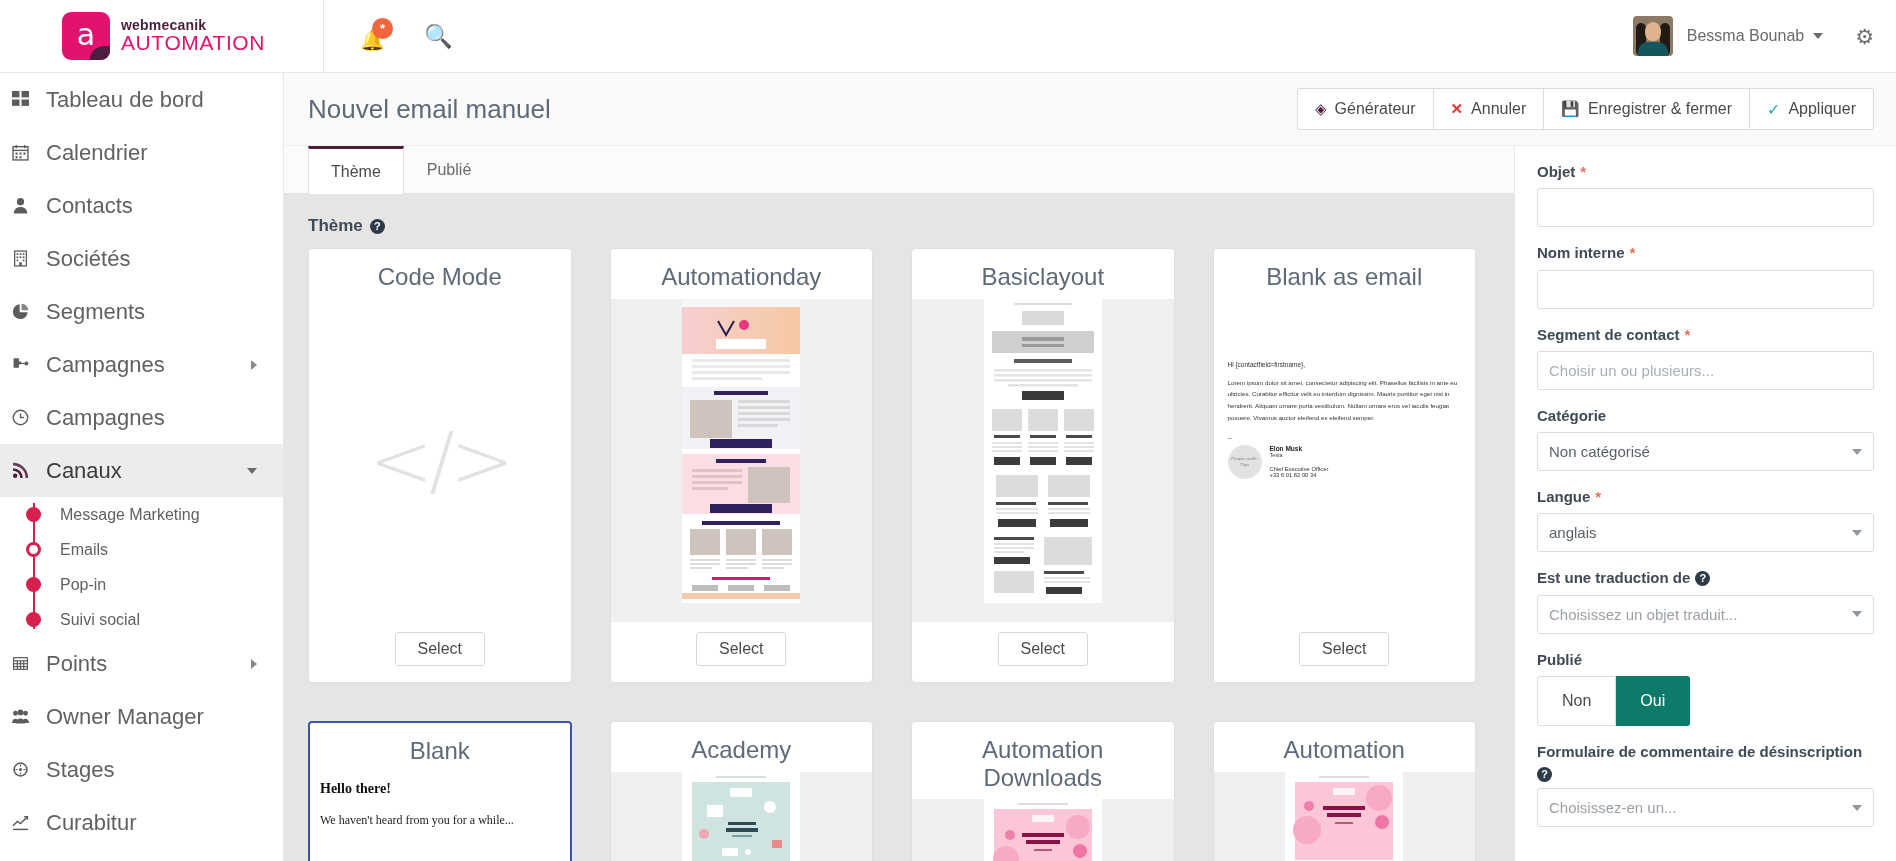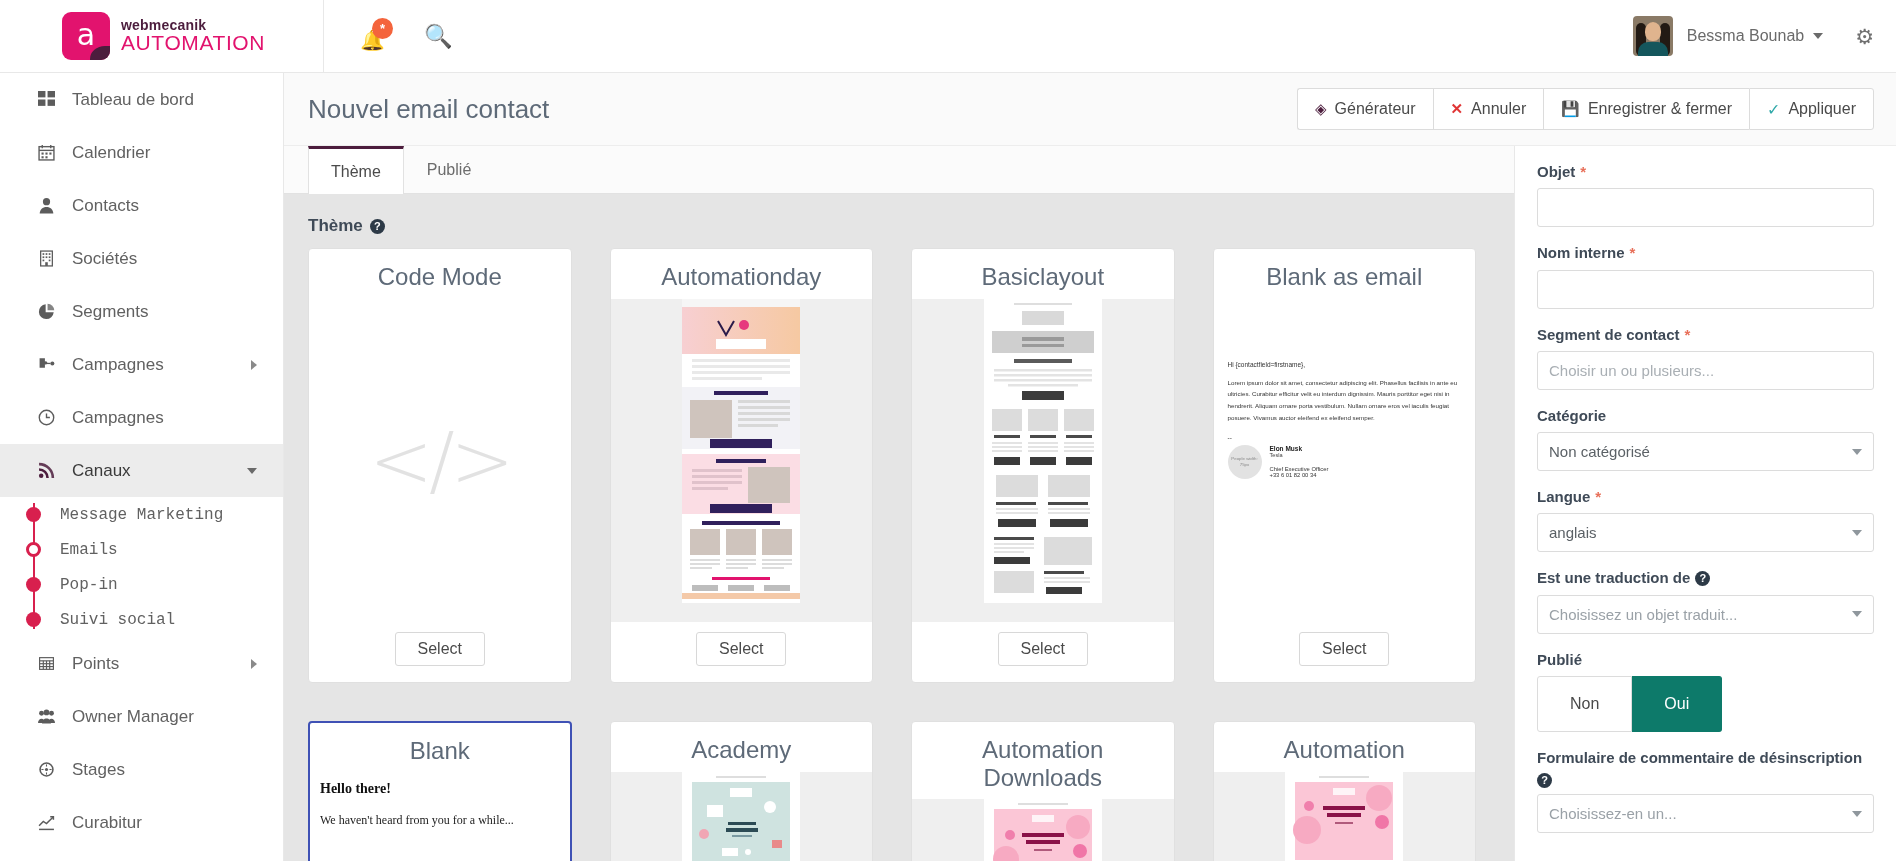--- a/index.html
+++ b/index.html
@@ -89,41 +89,41 @@
   .gear-glyph { margin-left: 32px; font-size: 21px; color: #707070; line-height:1; }
 
   
   .sidebar {
     position: absolute; top: 73px; left: 0; width: 284px; height: 788px;
     background: #fff; border-right: 1px solid #e8e8e8;
     overflow: hidden;
   }
   .nav-item {
     display: flex; align-items: center; height: 53px;
-    padding-left: 38px; font-size: 17px; color: #616161;
+    padding-left: 12px; font-size: 22px; color: #616161;
     position: relative; cursor: pointer;
   }
   .nav-item.active { background: #ececec; color: #3a3a3a; }
   .nav-ico {
     width: 34px; font-size: 17px; color: #5c5c5c; flex: 0 0 34px;
     display: flex; align-items: center;
   }
   .nav-ico svg { display: block; }
   .nav-label { flex: 1; }
   .nav-arrow {
     margin-right: 26px; width: 0; height: 0;
     border-top: 5px solid transparent; border-bottom: 5px solid transparent;
     border-left: 6px solid #8a8a8a;
   }
   .nav-arrow.down {
     border-left: 5px solid transparent; border-right: 5px solid transparent;
     border-top: 6px solid #6a6a6a; border-bottom: 0;
   }
   
-  .subnav { position: relative; padding: 0; font-family: Liberation Mono, monospace; }
+  .subnav { position: relative; padding: 0; }
   .subnav:before {
     content: ""; position: absolute; left: 33px; top: 6px; bottom: 8px;
     width: 2px; background: #d8204e;
   }
   .sub-item {
     display: flex; align-items: center; height: 35px;
     padding-left: 26px; font-size: 16px; color: #616161; cursor: pointer;
     position: relative;
   }
   .dot {
@@ -262,21 +262,21 @@
     display: flex; align-items: center; padding: 0 11px; cursor: pointer;
   }
   .sel .v { flex: 1; }
   .sel .v.ph { color: #9aa1a7; }
   .sel .ar {
     width: 0; height: 0; border-left: 5px solid transparent;
     border-right: 5px solid transparent; border-top: 6px solid #8f979d;
   }
   .toggle { display: flex; }
   .tg {
-    height: 56px; padding: 0 32px; display: flex; align-items: center;
+    height: 50px; padding: 0 24px; display: flex; align-items: center;
     font-size: 16px; border: 1px solid #dcdcdc; cursor: pointer; background: #fff;
     color: #4a4a4a;
   }
   .tg:first-child { border-radius: 3px 0 0 3px; }
   .tg:last-child { border-radius: 0 3px 3px 0; border-left: none; }
   .tg.on { background: #0d7a6a; color: #fff; border-color: #0d7a6a; }
   .help-ico-sm {
     width: 15px; height: 15px; border-radius: 50%; background: #2d3a47;
     color: #fff; font-size: 11px; line-height: 15px; text-align: center;
     font-weight: bold; display: inline-block;
@@ -497,21 +497,21 @@
             <line x1="1" y1="14.5" x2="15" y2="14.5"></line>
           </svg>
       </span>
       <span class="nav-label">Curabitur</span>
     </div>
   </div>
 
   <div class="main">
 
     <div class="page-head">
-      <div class="page-title">Nouvel email contact</div>
+      <div class="page-title">Nouvel email manuel</div>
       <div class="btn-group">
         <div class="btn">
           <span class="ic-cube">◈</span>
           <span>Générateur</span>
         </div>
         <div class="btn">
           <span class="ic-x">✕</span>
           <span>Annuler</span>
         </div>
         <div class="btn">

